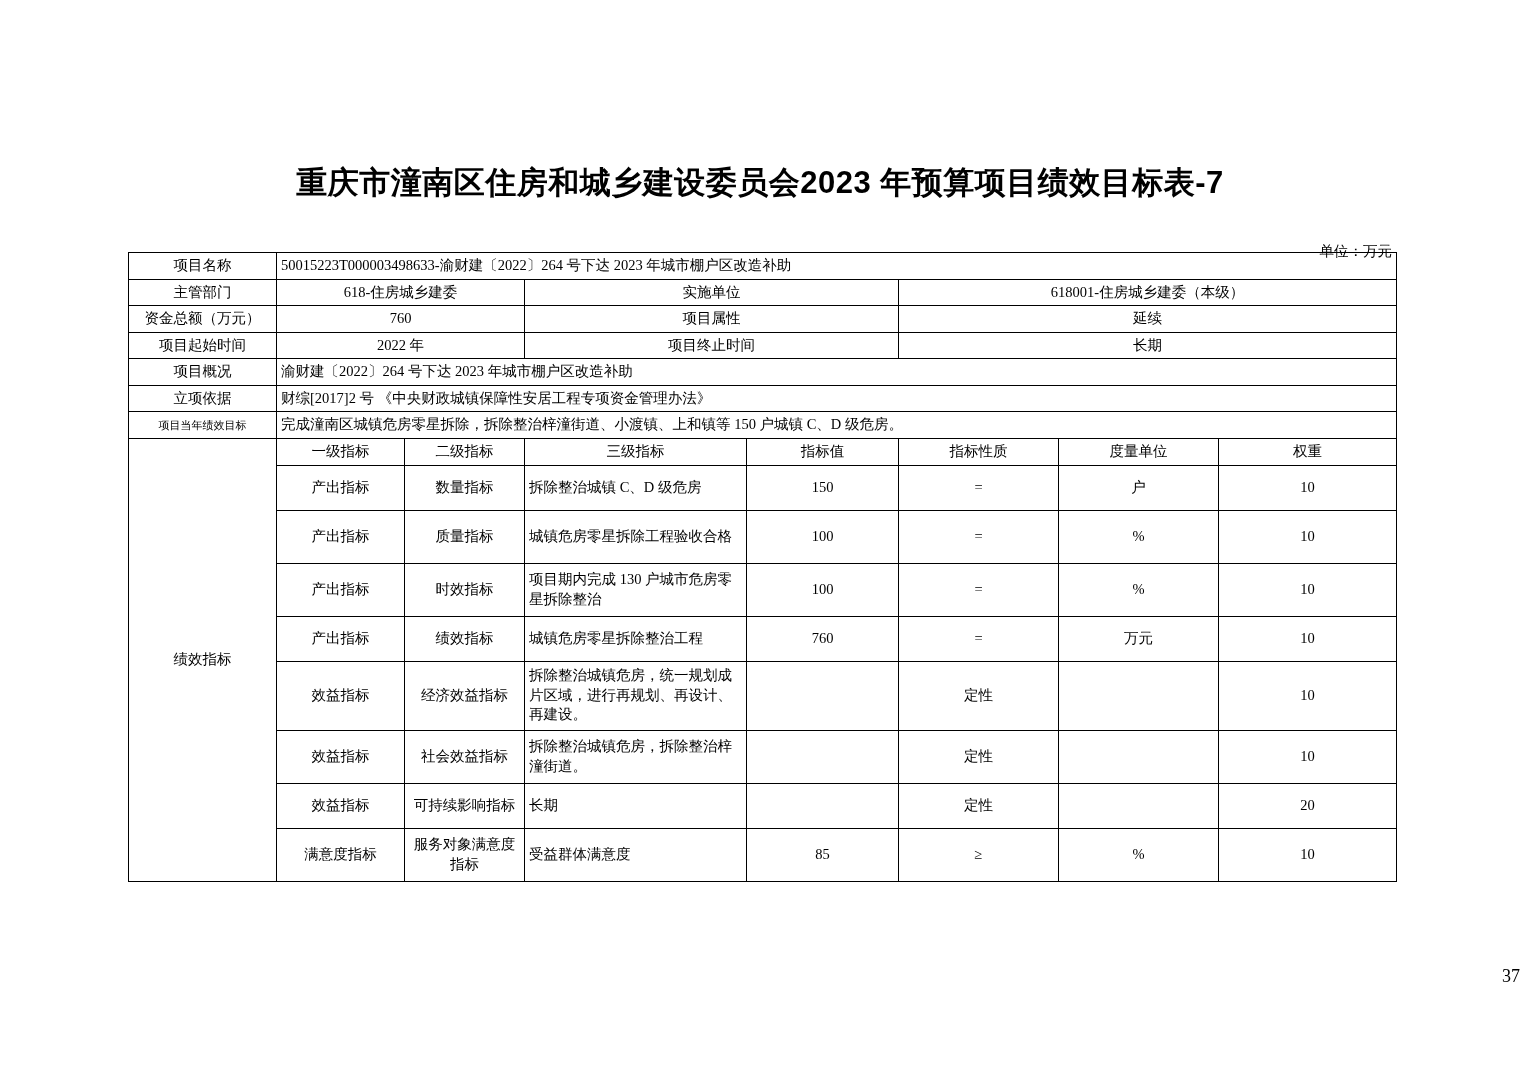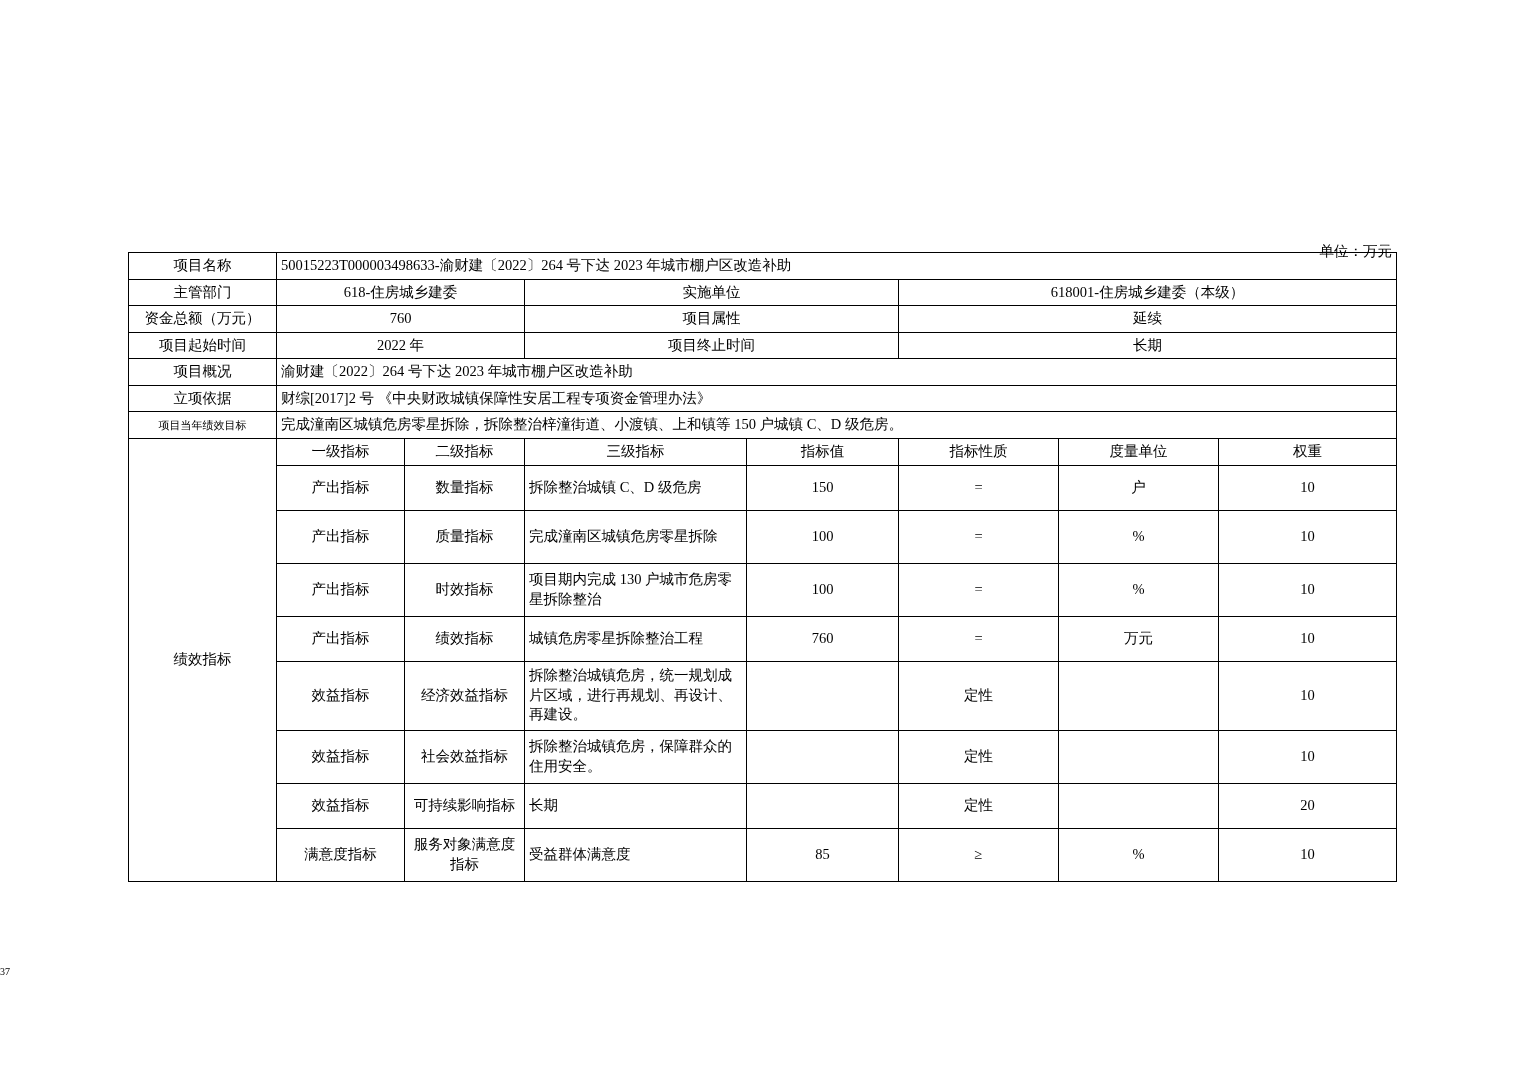--- a/index.html
+++ b/index.html
@@ -66,29 +66,30 @@
   .vert-label {
     text-align: center;
     vertical-align: middle;
     margin-top: 18px;
   }
   .page-num {
     position: absolute;
     top: 966px;
     left: 0;
     width: 1520px;
-    text-align: left;
-    font-size: 10px;
+    text-align: right;
+    font-size: 18px;
   }
 </style>
 </head>
 <body>
 
 <div class="page">
 
+  <div class="doc-title">重庆市潼南区住房和城乡建设委员会2023 年预算项目绩效目标表-7</div>
 
   <div class="unit-line">单位：万元</div>
 
   <table class="main">
     <colgroup>
       <col style="width:148px">
       <col style="width:128px">
       <col style="width:120px">
       <col style="width:222px">
       <col style="width:152px">
@@ -149,21 +150,21 @@
         <td class="l">拆除整治城镇 C、D 级危房</td>
         <td class="c">150</td>
         <td class="c">=</td>
         <td class="c">户</td>
         <td class="c">10</td>
       </tr>
 
       <tr class="ind-row-2">
         <td class="c">产出指标</td>
         <td class="c">质量指标</td>
-        <td class="l">完成潼南区城镇危房零星拆除</td>
+        <td class="l">城镇危房零星拆除工程验收合格</td>
         <td class="c">100</td>
         <td class="c">=</td>
         <td class="c">%</td>
         <td class="c">10</td>
       </tr>
 
       <tr class="ind-row-2">
         <td class="c">产出指标</td>
         <td class="c">时效指标</td>
         <td class="l">项目期内完成 130 户城市危房零星拆除整治</td>
@@ -189,21 +190,21 @@
         <td class="l">拆除整治城镇危房，统一规划成片区域，进行再规划、再设计、再建设。</td>
         <td class="c"></td>
         <td class="c">定性</td>
         <td class="c"></td>
         <td class="c">10</td>
       </tr>
 
       <tr class="ind-row-2">
         <td class="c">效益指标</td>
         <td class="c">社会效益指标</td>
-        <td class="l">拆除整治城镇危房，保障群众的住用安全。</td>
+        <td class="l">拆除整治城镇危房，拆除整治梓潼街道。</td>
         <td class="c"></td>
         <td class="c">定性</td>
         <td class="c"></td>
         <td class="c">10</td>
       </tr>
 
       <tr class="ind-row">
         <td class="c">效益指标</td>
         <td class="c">可持续影响指标</td>
         <td class="l">长期</td>

